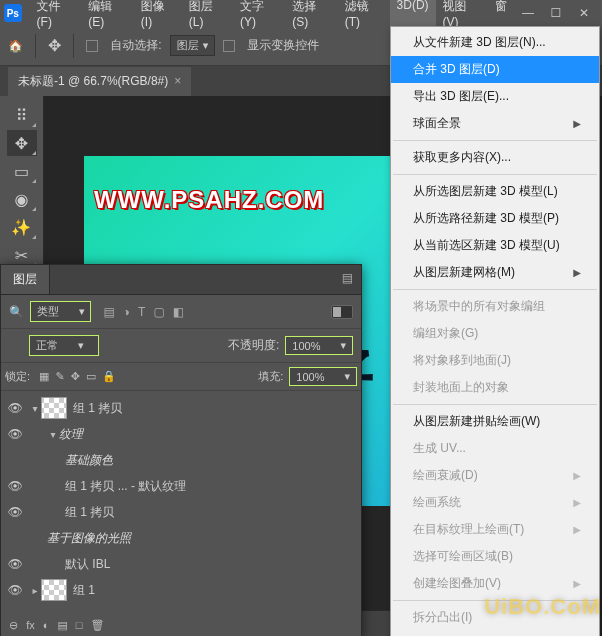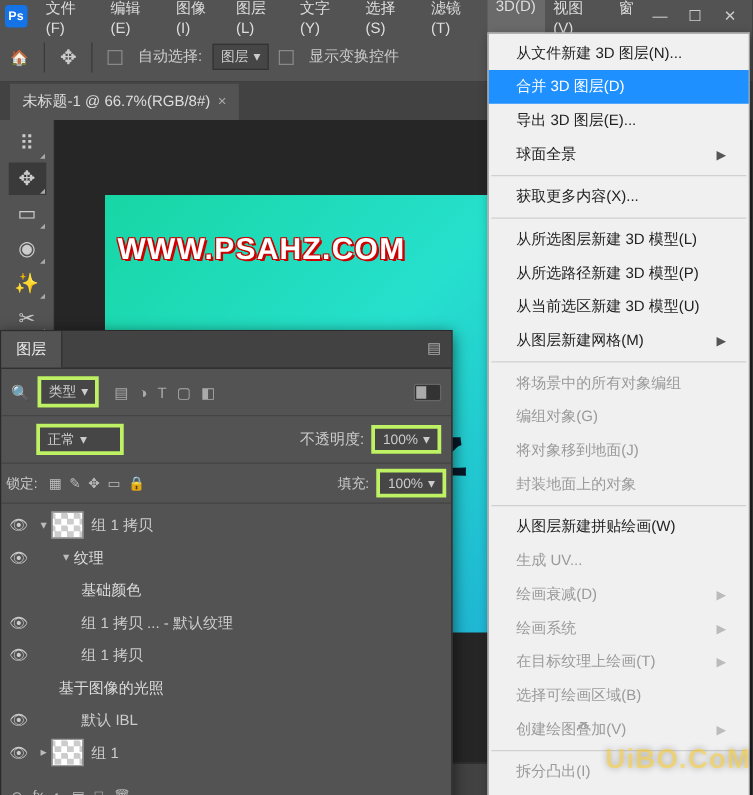--- a/index.html
+++ b/index.html
@@ -30,33 +30,33 @@
 
 .canvas-area { flex: 1; background: #262626; position: relative; overflow: hidden; }
 .canvas-bg { position: absolute; left: 40px; top: 60px; width: 310px; height: 350px; background: linear-gradient(135deg, #18d6a4, #26e0cd, #1fb5d4); }
 .canvas-text1 { position: absolute; left: 50px; top: 90px; color: #fff; font-weight: bold; font-size: 24px; text-shadow: 2px 2px 0 #c00, -1px -1px 0 #c00, 1px -1px 0 #c00, -1px 1px 0 #c00; letter-spacing: 1px; }
 .canvas-text2 { position: absolute; left: 190px; top: 180px; color: #081828; font-weight: 900; font-size: 70px; line-height: 0.95; font-family: "Microsoft YaHei", sans-serif; }
 
 .layers-panel { position: absolute; left: 0; top: 264px; width: 362px; background: #535353; border: 1px solid #2a2a2a; box-shadow: 0 2px 12px rgba(0,0,0,0.6); color: #ccc; font-size: 12px; z-index: 50; }
 .layers-panel .panel-tabs { height: 30px; background: #424242; display: flex; border-bottom: 1px solid #2a2a2a; align-items: stretch; }
 .layers-panel .panel-tab { padding: 6px 12px; background: #535353; color: #eee; border-right: 1px solid #2a2a2a; display: flex; align-items: center; }
 .layers-panel .panel-row { display: flex; align-items: center; padding: 6px 8px; gap: 6px; border-bottom: 1px solid #444; }
-.layers-panel .small-drop { background: #464646; border: 3px solid #bef264; padding: 2px 6px; font-size: 11px; display: inline-flex; align-items: center; gap: 4px; }
+.layers-panel .small-drop { background: #464646; border: 1px solid #bef264; padding: 2px 6px; font-size: 11px; display: inline-flex; align-items: center; gap: 20px; }
 .layers-panel .filter-icons { display: flex; gap: 8px; margin-left: 6px; }
 .layers-panel .filter-icons span { color: #aaa; }
 .layers-panel .toggle { margin-left: auto; width: 22px; height: 14px; background: #333; border: 1px solid #666; border-radius: 2px; position: relative; }
 .layers-panel .toggle::after{ content:""; position:absolute; left:1px; top:1px; width:8px; height:10px; background:#aaa;}
 .layers-panel .lock-row { display: flex; align-items: center; gap: 6px; padding: 4px 4px; font-size: 11px; border-bottom: 1px solid #444; }
 .layers-panel .tree { max-height: 230px; overflow: auto; padding: 4px 0 10px 0;}
 .layers-panel .tree-row { display: flex; align-items: center; height: 26px; padding-right: 6px; }
 .layers-panel .eye { width: 28px; text-align: center; color: #ccc; }
 .layers-panel .arrow { width: 12px; text-align: center; color: #bbb; font-size: 10px;}
 .layers-panel .thumb { width: 26px; height: 22px; background: #777; border: 1px solid #999; margin-right: 6px; display:flex; align-items:center; justify-content:center; font-size:9px; color:#333;}
 .layers-panel .thumb.checker { background: repeating-conic-gradient(#ccc 0 25%, #fff 0 50%) 50% / 10px 10px; }
-.layers-panel .label.italic { color: #ddd; }
+.layers-panel .label.italic { font-style: italic; color: #ddd; }
 .layers-panel .footer { height: 24px; display: flex; align-items: center; padding: 0 8px; gap: 8px; }
 .layers-panel .footer span{ font-size:11px; color:#bbb;}
 
 .timeline { position: absolute; left: 0; bottom: 0; width: 390px; height: 26px; background: #424242; display: flex; align-items: center; padding: 0 8px; font-size: 11px; color: #ccc; gap: 10px; border-top: 1px solid #2a2a2a; }
 
 .menu3d { position: absolute; top: 26px; left: 390px; width: 210px; background: #f0f0f0; border: 1px solid #9b9b9b; box-shadow: 2px 3px 8px rgba(0,0,0,0.4); color: #222; font-size: 12px; z-index: 200; padding: 2px 0; }
 .menu3d .item { padding: 5px 18px 5px 22px; display: flex; align-items: center; justify-content: space-between; white-space: nowrap; }
 .menu3d .item.highlight { background: #1e90ff; color: #fff; }
 .menu3d .item.disabled { color: #9a9a9a; }
 .menu3d .sep { height: 1px; background: #d0d0d0; margin: 3px 2px; }

